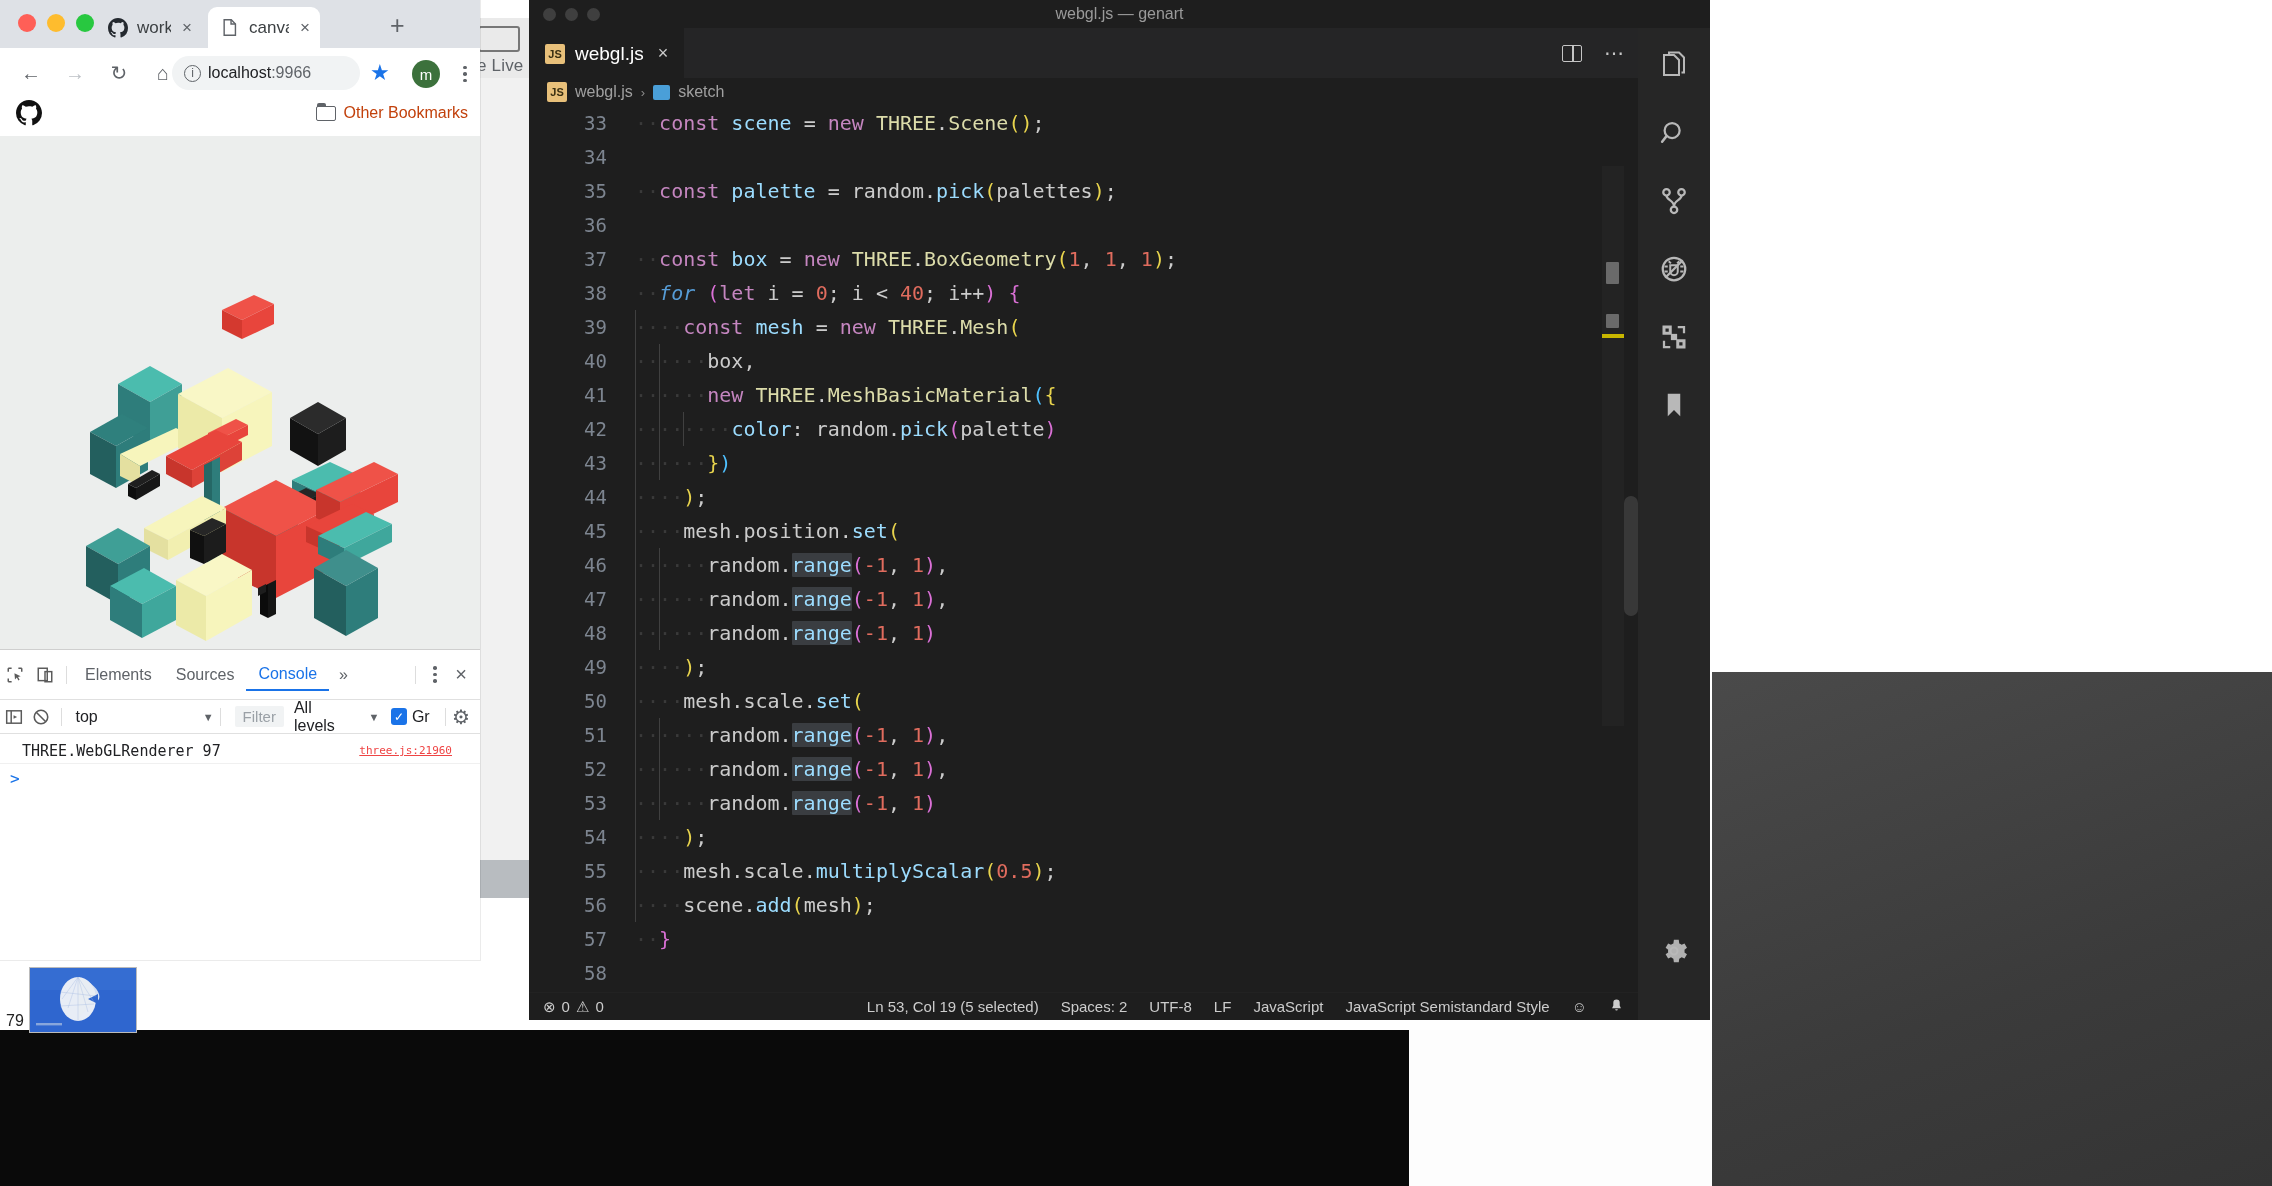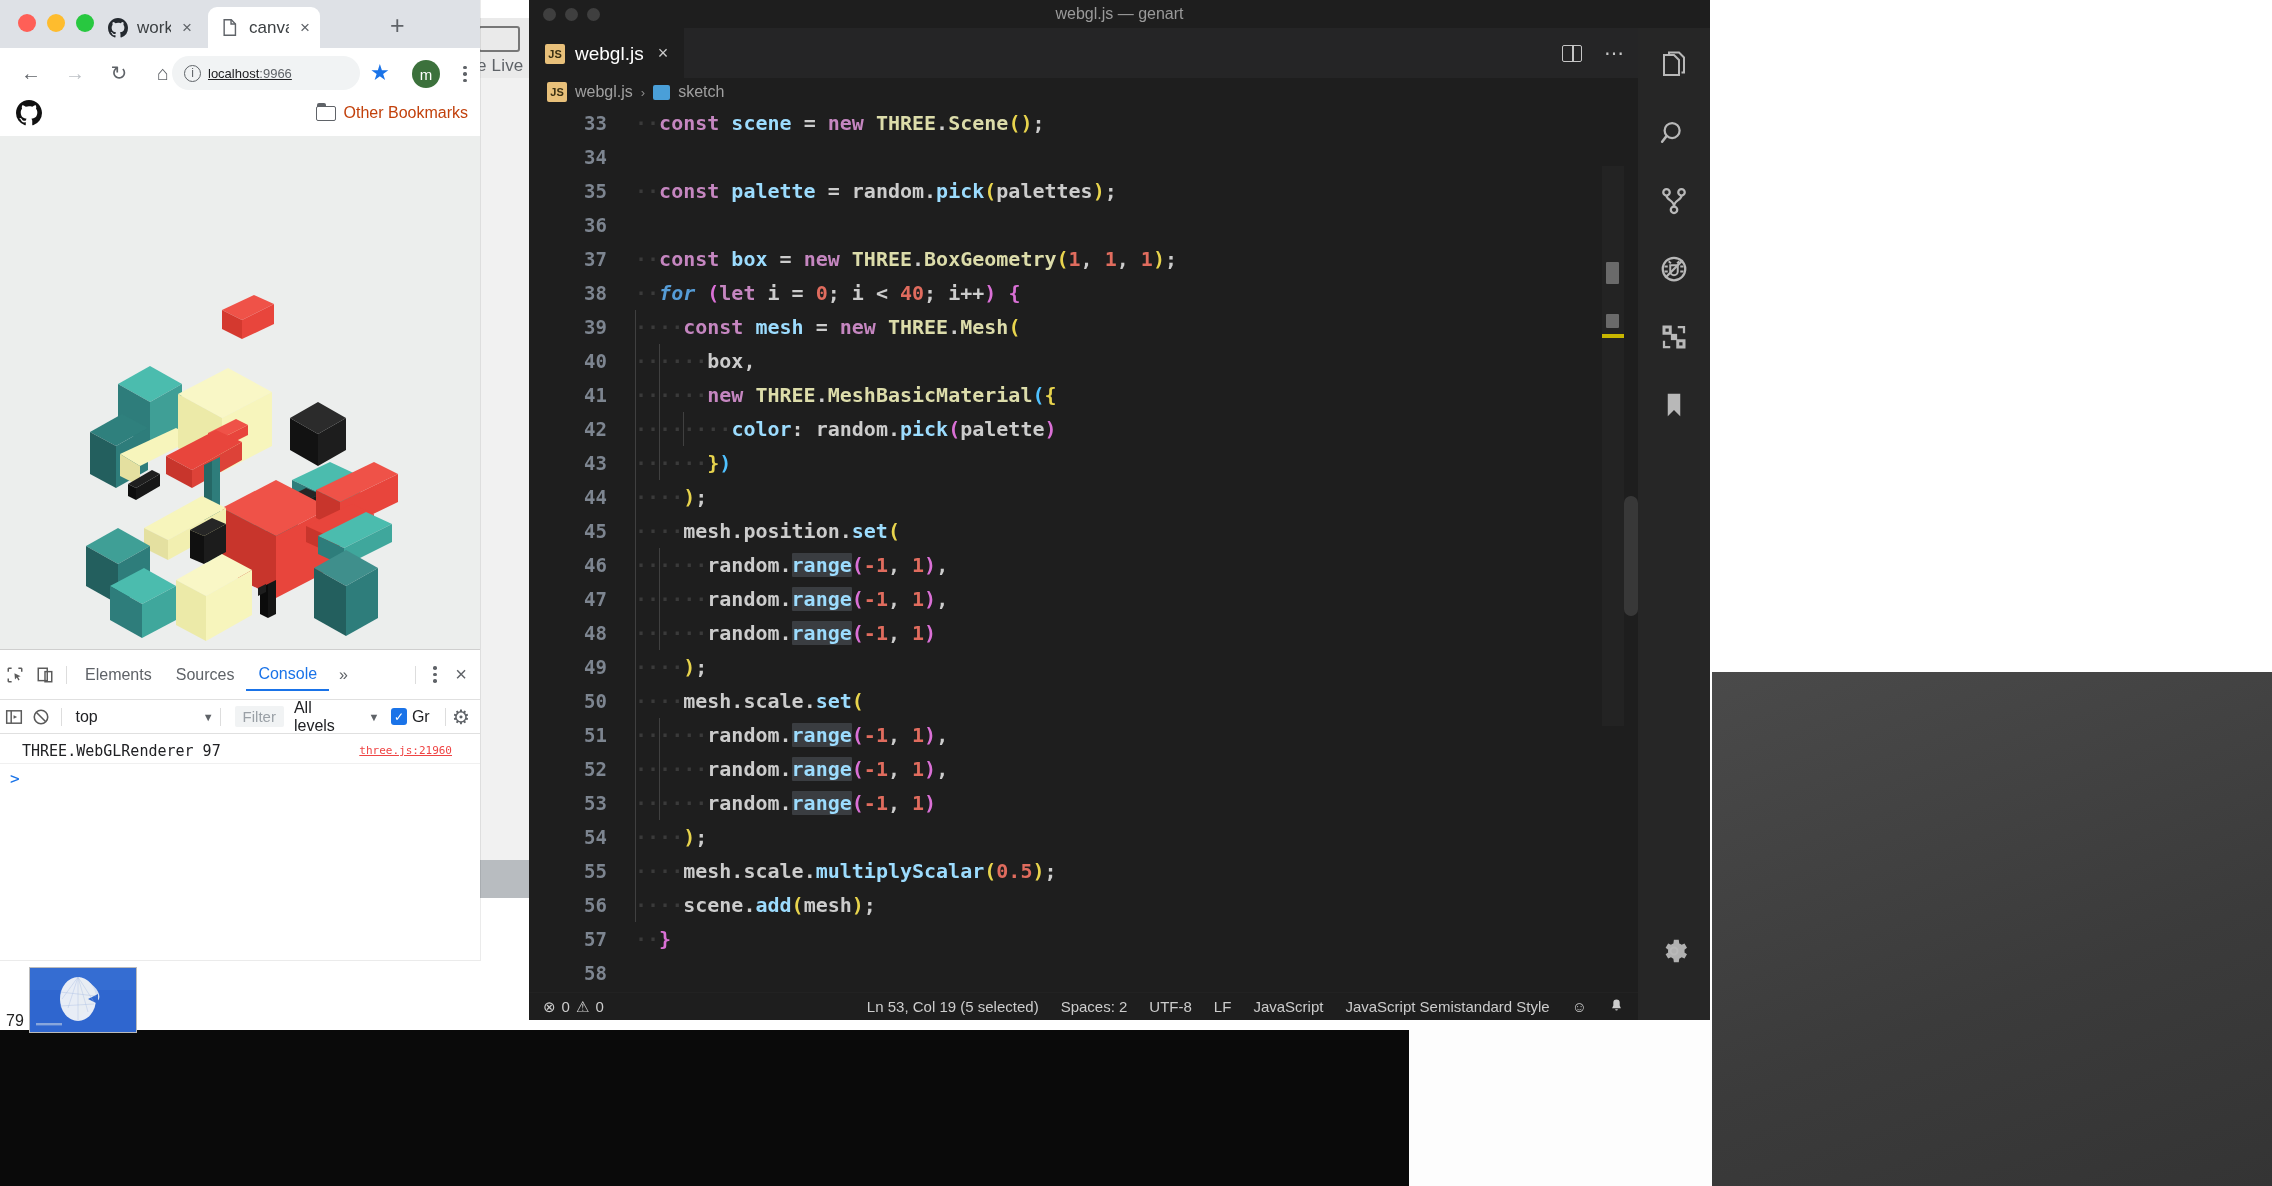--- a/index.html
+++ b/index.html
@@ -103,21 +103,21 @@
   .omnibox {
     position: absolute; left: 172px; top: 56px; width: 188px; height: 34px;
     background: #f1f3f4; border-radius: 17px;
     display: flex; align-items: center; gap: 7px; padding: 0 12px;
   }
   .omni-info {
     width: 17px; height: 17px; border-radius: 50%; border: 1.6px solid #5f6368;
     font-size: 12px; color: #5f6368; display: flex; align-items: center;
     justify-content: center; line-height: 1; flex: 0 0 17px;
   }
-  .omni-url { font-size: 13px; color: #202124; text-decoration: underline; }
+  .omni-url { font-size: 16px; color: #202124; }
   .omni-url .dim { color: #5f6368; }
   .star {
     position: absolute; left: 370px; top: 62px; font-size: 22px; color: #1a73e8;
     line-height: 22px;
   }
   .avatar {
     position: absolute; left: 412px; top: 60px; width: 28px; height: 28px;
     border-radius: 50%; background: #3c713c; color: #fff; font-size: 15px;
     display: flex; align-items: center; justify-content: center;
   }
@@ -276,21 +276,21 @@
     height: 28px; background: #1e1e1e; display: flex; align-items: center;
     gap: 8px; padding-left: 18px; font-size: 16px; color: #a0a0a0;
   }
   .bc-sep { color: #8a8a8a; font-size: 13px; }
   .bc-sym {
     width: 17px; height: 15px; background: #4a9fd8; border-radius: 2px;
     display: inline-block;
   }
 
   .vs-editor {
-    position: relative; height: 886px; background: #1e1e1e; overflow: hidden; font-weight: bold;
+    position: relative; height: 886px; background: #1e1e1e; overflow: hidden;
   }
   .code-wrap {
     position: absolute; left: 0; top: 0; right: 0;
     font-family: "DejaVu Sans Mono", monospace; font-size: 20px; line-height: 34px;
   }
   .code-line { position: relative; height: 34px; white-space: pre; }
   .ln {
     position: absolute; left: 0; width: 78px; text-align: right; color: #7d8590;
     font-size: 19px;
   }

